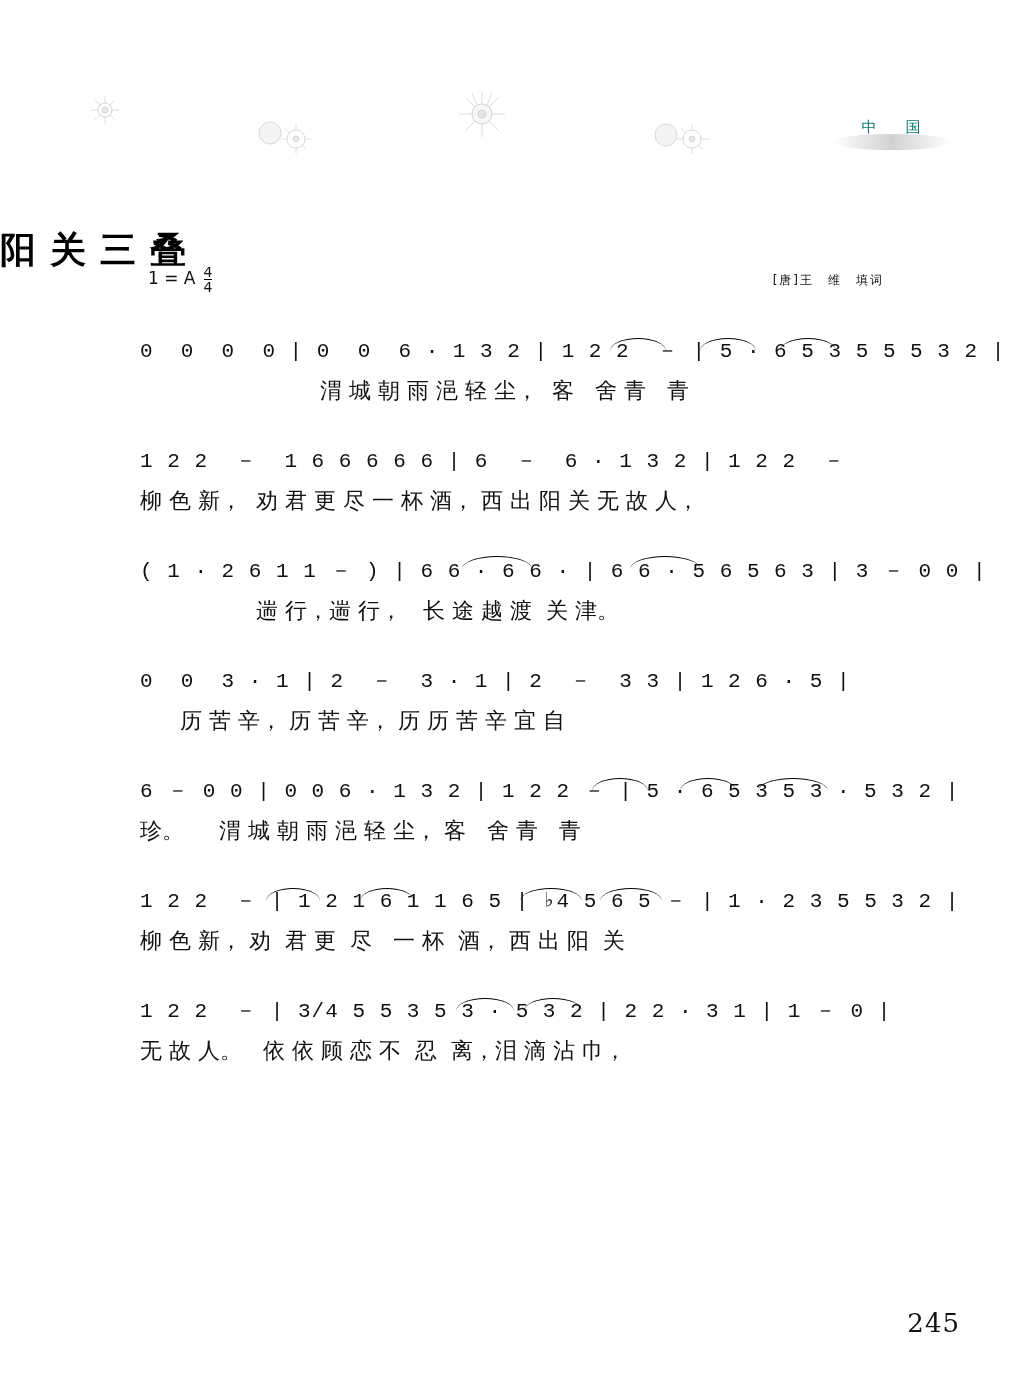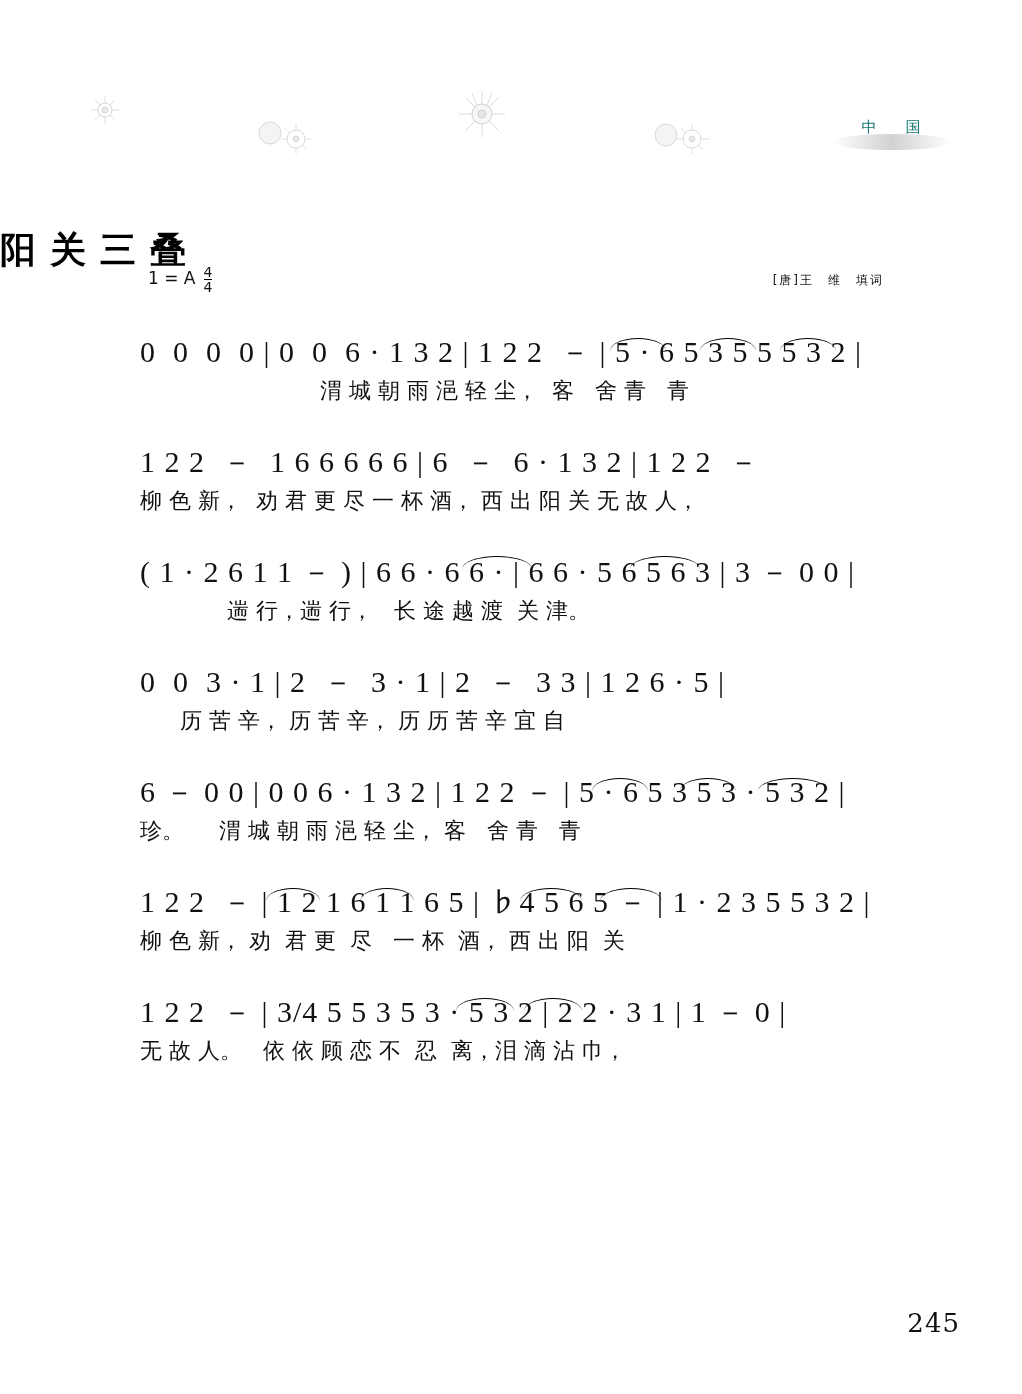--- a/index.html
+++ b/index.html
@@ -105,22 +105,22 @@
     position: absolute;
     top: 330px;
     left: 140px;
     width: 742px;
   }
   .system {
     position: relative;
     height: 110px;
   }
   .notes {
-    font-family: Liberation Serif, serif;
-    font-size: 30px;
+    font-family: Liberation Mono, monospace;
+    font-size: 21px;
     letter-spacing: 1px;
     white-space: pre;
     height: 44px;
     line-height: 44px;
   }
   .lyrics {
     font-family: "DejaVu Sans", sans-serif;
     font-size: 22px;
     white-space: pre;
     height: 34px;
@@ -254,21 +254,21 @@
 
     <div class="system">
       <div class="notes">1 2 2  －  1 6 6 6 6 6 | 6  －  6 · 1 3 2 | 1 2 2  －</div>
       <div class="lyrics">柳 色 新，  劝 君 更 尽 一 杯 酒， 西 出 阳 关 无 故 人，</div>
     </div>
 
     <div class="system">
       <div class="slur" style="left:322px; top:6px; width:70px;"></div>
       <div class="slur" style="left:490px; top:6px; width:70px;"></div>
       <div class="notes">( 1 · 2 6 1 1 － ) | 6 6 · 6 6 · | 6 6 · 5 6 5 6 3 | 3 － 0 0 |</div>
-      <div class="lyrics" style="margin-left:87px;">遄 行，遄 行，   长 途 越 渡  关 津。</div>
+      <div class="lyrics" style="margin-left:116px;">遄 行，遄 行，   长 途 越 渡  关 津。</div>
     </div>
 
     <div class="system">
       <div class="notes">0  0  3 · 1 | 2  －  3 · 1 | 2  －  3 3 | 1 2 6 · 5 |</div>
       <div class="lyrics" style="margin-left:40px;">历 苦 辛， 历 苦 辛， 历 历 苦 辛 宜 自</div>
     </div>
 
     <div class="system">
       <div class="slur" style="left:452px; top:8px; width:56px;"></div>
       <div class="slur" style="left:540px; top:8px; width:56px;"></div>

